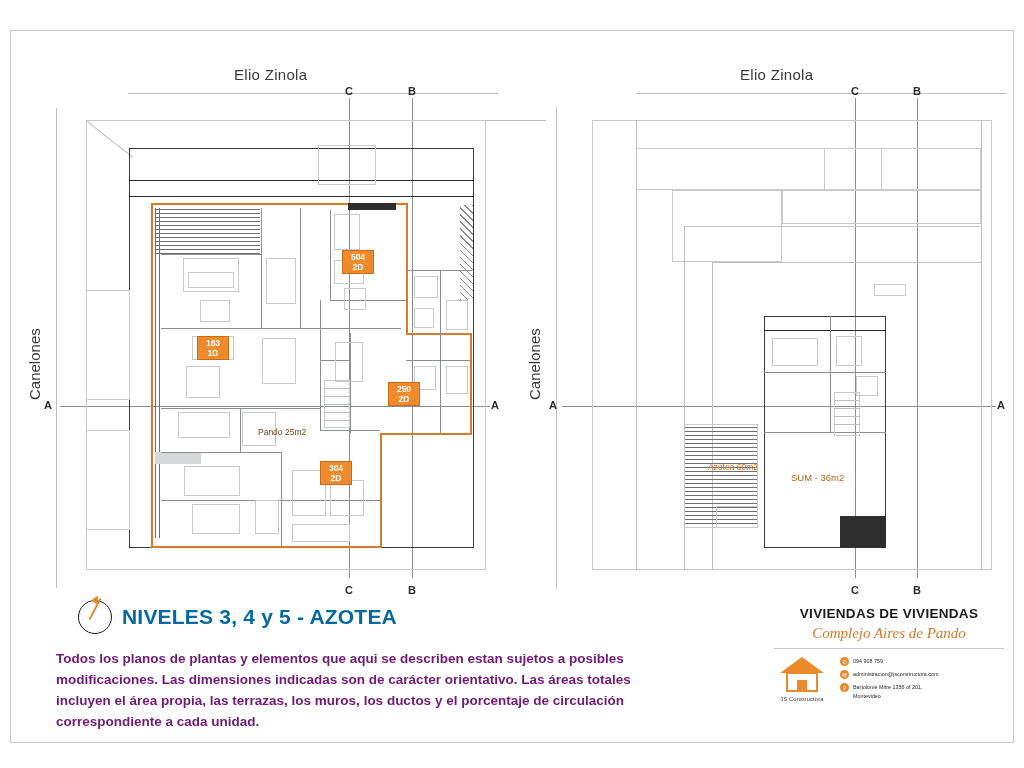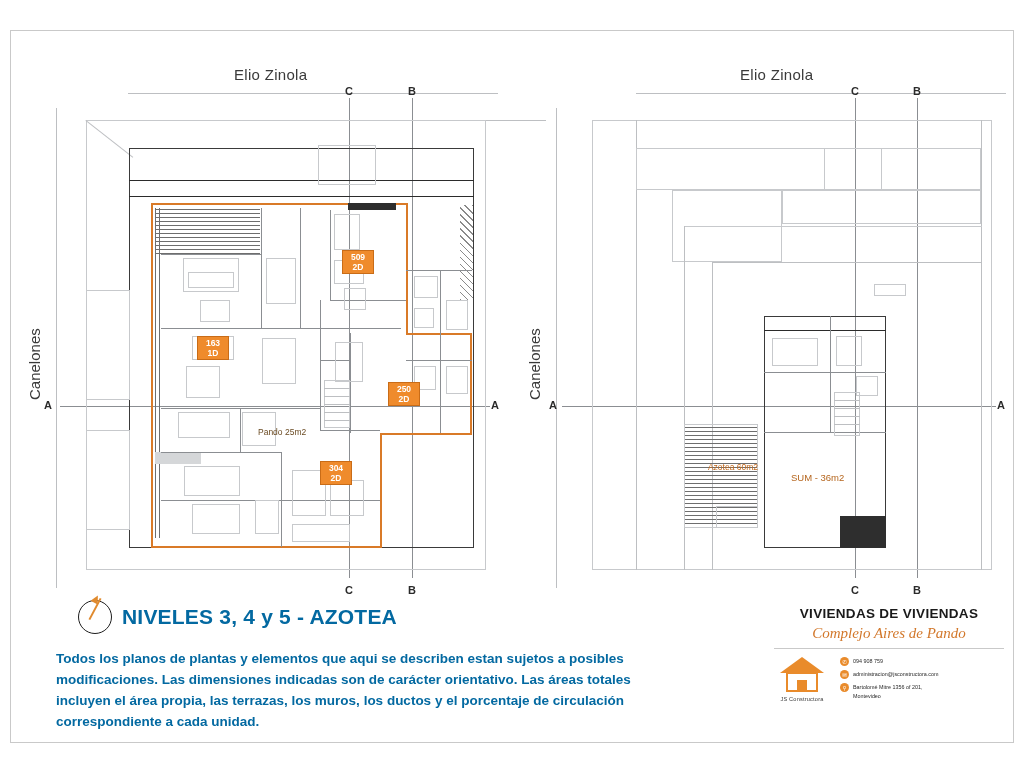--- a/index.html
+++ b/index.html
@@ -46,21 +46,21 @@
   .solidfill{position:absolute;background:#2e2e2e;}
   .greyfill{position:absolute;background:#d5d7d9;}
 
   
   .title-row{position:absolute;left:78px;top:600px;display:flex;align-items:center;gap:10px;}
   .north-mark{width:34px;height:34px;border:1.4px solid #1d1d1d;border-radius:50%;position:relative;box-sizing:border-box;}
   .north-mark:before{content:"";position:absolute;left:15px;top:-4px;width:2px;height:24px;background:#e08a2e;transform:rotate(28deg);transform-origin:center;}
   .north-mark:after{content:"";position:absolute;left:13px;top:-6px;border-left:4px solid transparent;border-right:4px solid transparent;border-bottom:8px solid #e08a2e;transform:rotate(28deg);}
   .sheet-title{font-size:21px;font-weight:bold;color:#0369a1;letter-spacing:.2px;}
 
-  .disclaimer{position:absolute;left:56px;top:648px;width:600px;font-size:13.5px;font-weight:bold;line-height:21px;color:#0369a1;}
+  .disclaimer{position:absolute;left:56px;top:648px;width:600px;font-size:13.5px;font-weight:bold;line-height:21px;color:#701a75;}
 
   .brand{position:absolute;right:20px;top:606px;width:230px;text-align:left;}
   .brand-title{font-size:13.5px;font-weight:bold;color:#1a1a1a;letter-spacing:.3px;text-align:center;}
   .brand-script{font-size:15px;color:#d2772a;font-family:"Liberation Serif",serif;font-style:italic;text-align:center;margin-top:4px;}
   .brand-rule{height:1px;background:#c9c9c9;margin:6px 0 8px;}
   .brand-body{display:flex;gap:10px;align-items:flex-start;}
   .logo{width:56px;flex:0 0 56px;text-align:center;}
   .logo-mark{width:44px;height:36px;margin:0 auto;position:relative;}
   .logo-mark .roof{position:absolute;left:0;top:0;width:0;height:0;border-left:22px solid transparent;border-right:22px solid transparent;border-bottom:16px solid #e98b2b;}
   .logo-mark .body{position:absolute;left:6px;top:15px;width:32px;height:20px;border:2px solid #e98b2b;box-sizing:border-box;}
@@ -173,21 +173,21 @@
     <div class="ln light" style="left:324px;top:396px;width:26px;height:1px;"></div>
     <div class="ln light" style="left:324px;top:404px;width:26px;height:1px;"></div>
     <div class="ln light" style="left:324px;top:412px;width:26px;height:1px;"></div>
     <div class="ln light" style="left:324px;top:420px;width:26px;height:1px;"></div>
 
     <div class="box light" style="left:318px;top:145px;width:58px;height:40px;"></div>
     <div class="box light" style="left:86px;top:290px;width:44px;height:110px;"></div>
     <div class="box light" style="left:86px;top:430px;width:44px;height:100px;"></div>
 
     <div class="unit-tag" style="left:342px;top:250px;width:32px;height:24px;">
-      <b>509</b>
+      <b>504</b>
       <span>2D</span>
     </div>
     <div class="unit-tag" style="left:197px;top:336px;width:32px;height:24px;">
       <b>163</b>
       <span>1D</span>
     </div>
     <div class="unit-tag" style="left:388px;top:382px;width:32px;height:24px;">
       <b>250</b>
       <span>2D</span>
     </div>

